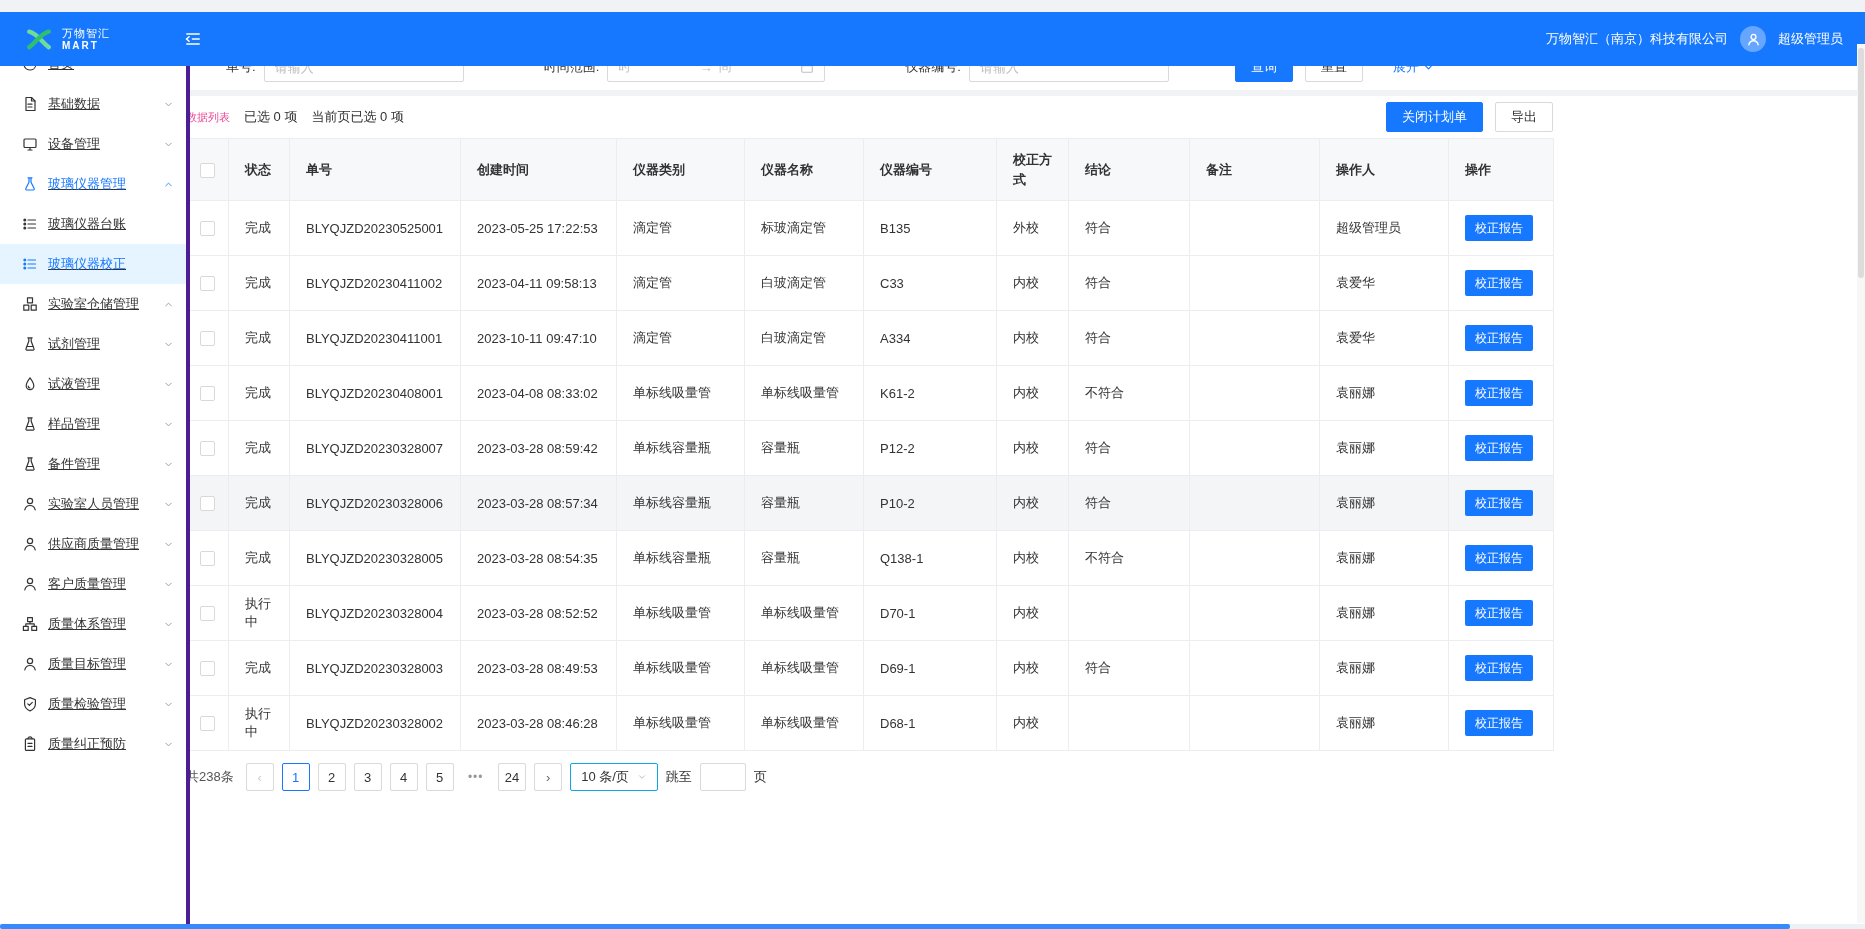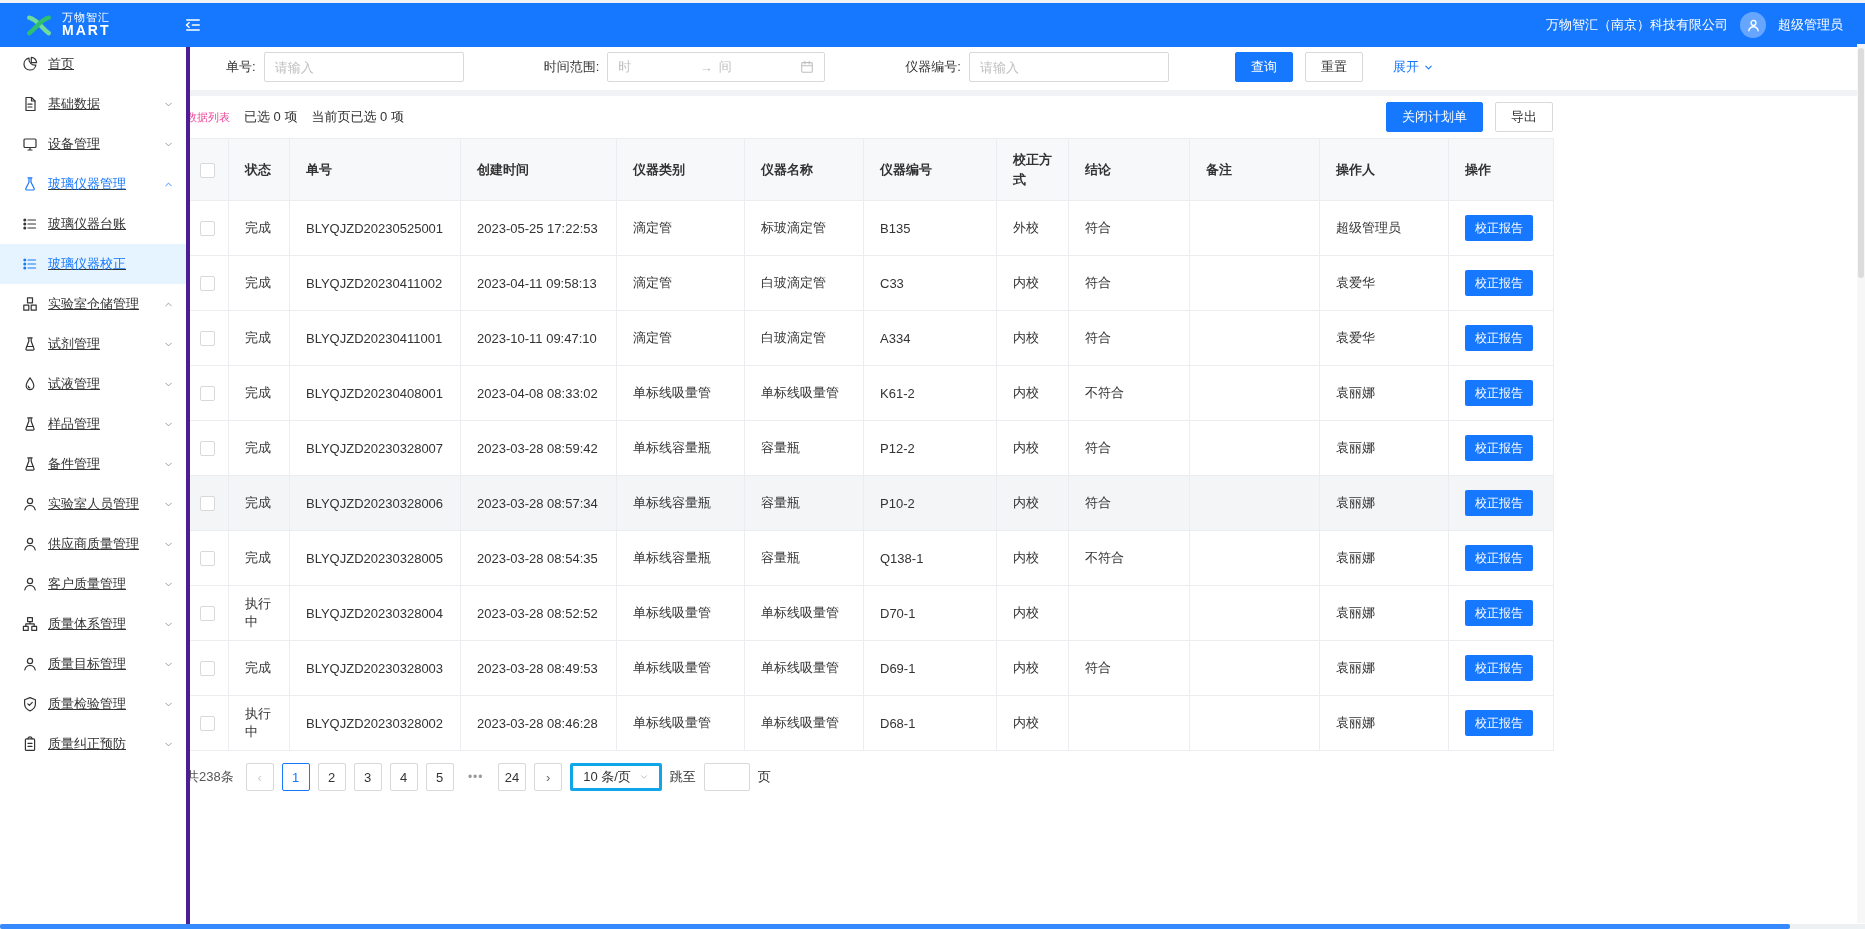--- a/index.html
+++ b/index.html
@@ -7,27 +7,27 @@
   body {
     width:1865px; height:929px; overflow:hidden;
     font-family:"Liberation Sans","DejaVu Sans",sans-serif;
     font-size:13px; color:#333; background:#f0f2f5; position:relative;
   }
   .icon { display:inline-flex; align-items:center; justify-content:center; flex:0 0 auto; }
   .icon svg { display:block; }
 
   
   .app-header {
-    position:absolute; top:3px; left:0; right:0; height:44px;
+    position:absolute; top:12px; left:0; right:0; height:54px;
     background:var(--header,#1677ff); display:flex; align-items:center; z-index:20;
   }
   .logo-area { width:170px; display:flex; align-items:center; gap:8px; padding-left:24px; }
   .logo-text { color:#fff; line-height:1.1; }
   .logo-cn { font-size:11px; letter-spacing:1px; }
-  .logo-en { font-size:14px; font-weight:bold; letter-spacing:2px; }
+  .logo-en { font-size:10px; font-weight:bold; letter-spacing:2px; }
   .collapse-btn { margin-left:14px; color:#fff; cursor:pointer; }
   .header-right { margin-left:auto; display:flex; align-items:center; gap:12px; padding-right:22px; color:#fff; }
   .company-name { font-size:13px; }
   .avatar { width:26px; height:26px; border-radius:50%; background:rgba(255,255,255,.35);
     display:flex; align-items:center; justify-content:center; color:#fff; }
   .user-name { font-size:13px; }
 
   
   .sidebar { position:absolute; top:44px; left:0; bottom:0; width:190px; background:#fff;
     border-right:4px solid #4c1d95; overflow:hidden; z-index:10;text-decoration:underline; }
@@ -90,21 +90,21 @@
   .pagination { width:1367px; display:flex; align-items:center; gap:8px; margin-top:12px; color:#333; }
   .total-text { color:#555; margin-right:4px; }
   .page-btn { min-width:28px; height:28px; border:1px solid #d9d9d9; background:#fff; border-radius:2px;
     display:inline-flex; align-items:center; justify-content:center; font-size:13px; color:#333;
     cursor:pointer; font-family:inherit; padding:0 6px; }
   .page-btn.active { border-color:var(--accent,#1677ff); color:var(--accent,#1677ff); }
   .page-btn.nav { color:#666; }
   .page-btn.disabled { color:#ccc; }
   .page-ellipsis { border:none; background:none; color:#999; min-width:28px; height:28px; cursor:pointer;
     font-size:12px; letter-spacing:1px; }
-  .page-size-select { height:28px; border:3px solid #0ea5e9; border-radius:2px; background:#fff;
+  .page-size-select { height:28px; border:1px solid #0ea5e9; border-radius:2px; background:#fff;
     display:inline-flex; align-items:center; gap:8px; padding:0 10px; cursor:pointer; color:#333; }
   .page-size-select .chev { color:#bfbfbf; }
   .jump-label, .jump-suffix { color:#333; }
   .jump-input { width:46px; height:28px; border:1px solid #d9d9d9; border-radius:2px; padding:0 6px;
     font-size:13px; font-family:inherit; outline:none; }
 
   
   .v-scrollbar { position:absolute; top:44px; right:0; bottom:6px; width:8px; background:#f7f7f7; z-index:30; }
   .v-scrollbar .thumb { position:absolute; top:4px; left:1px; width:6px; height:230px; background:#dcdcdc; border-radius:3px; }
   .h-scrollbar { position:absolute; left:0; right:0; bottom:0; height:5px; background:#eef1f4; z-index:30; }

